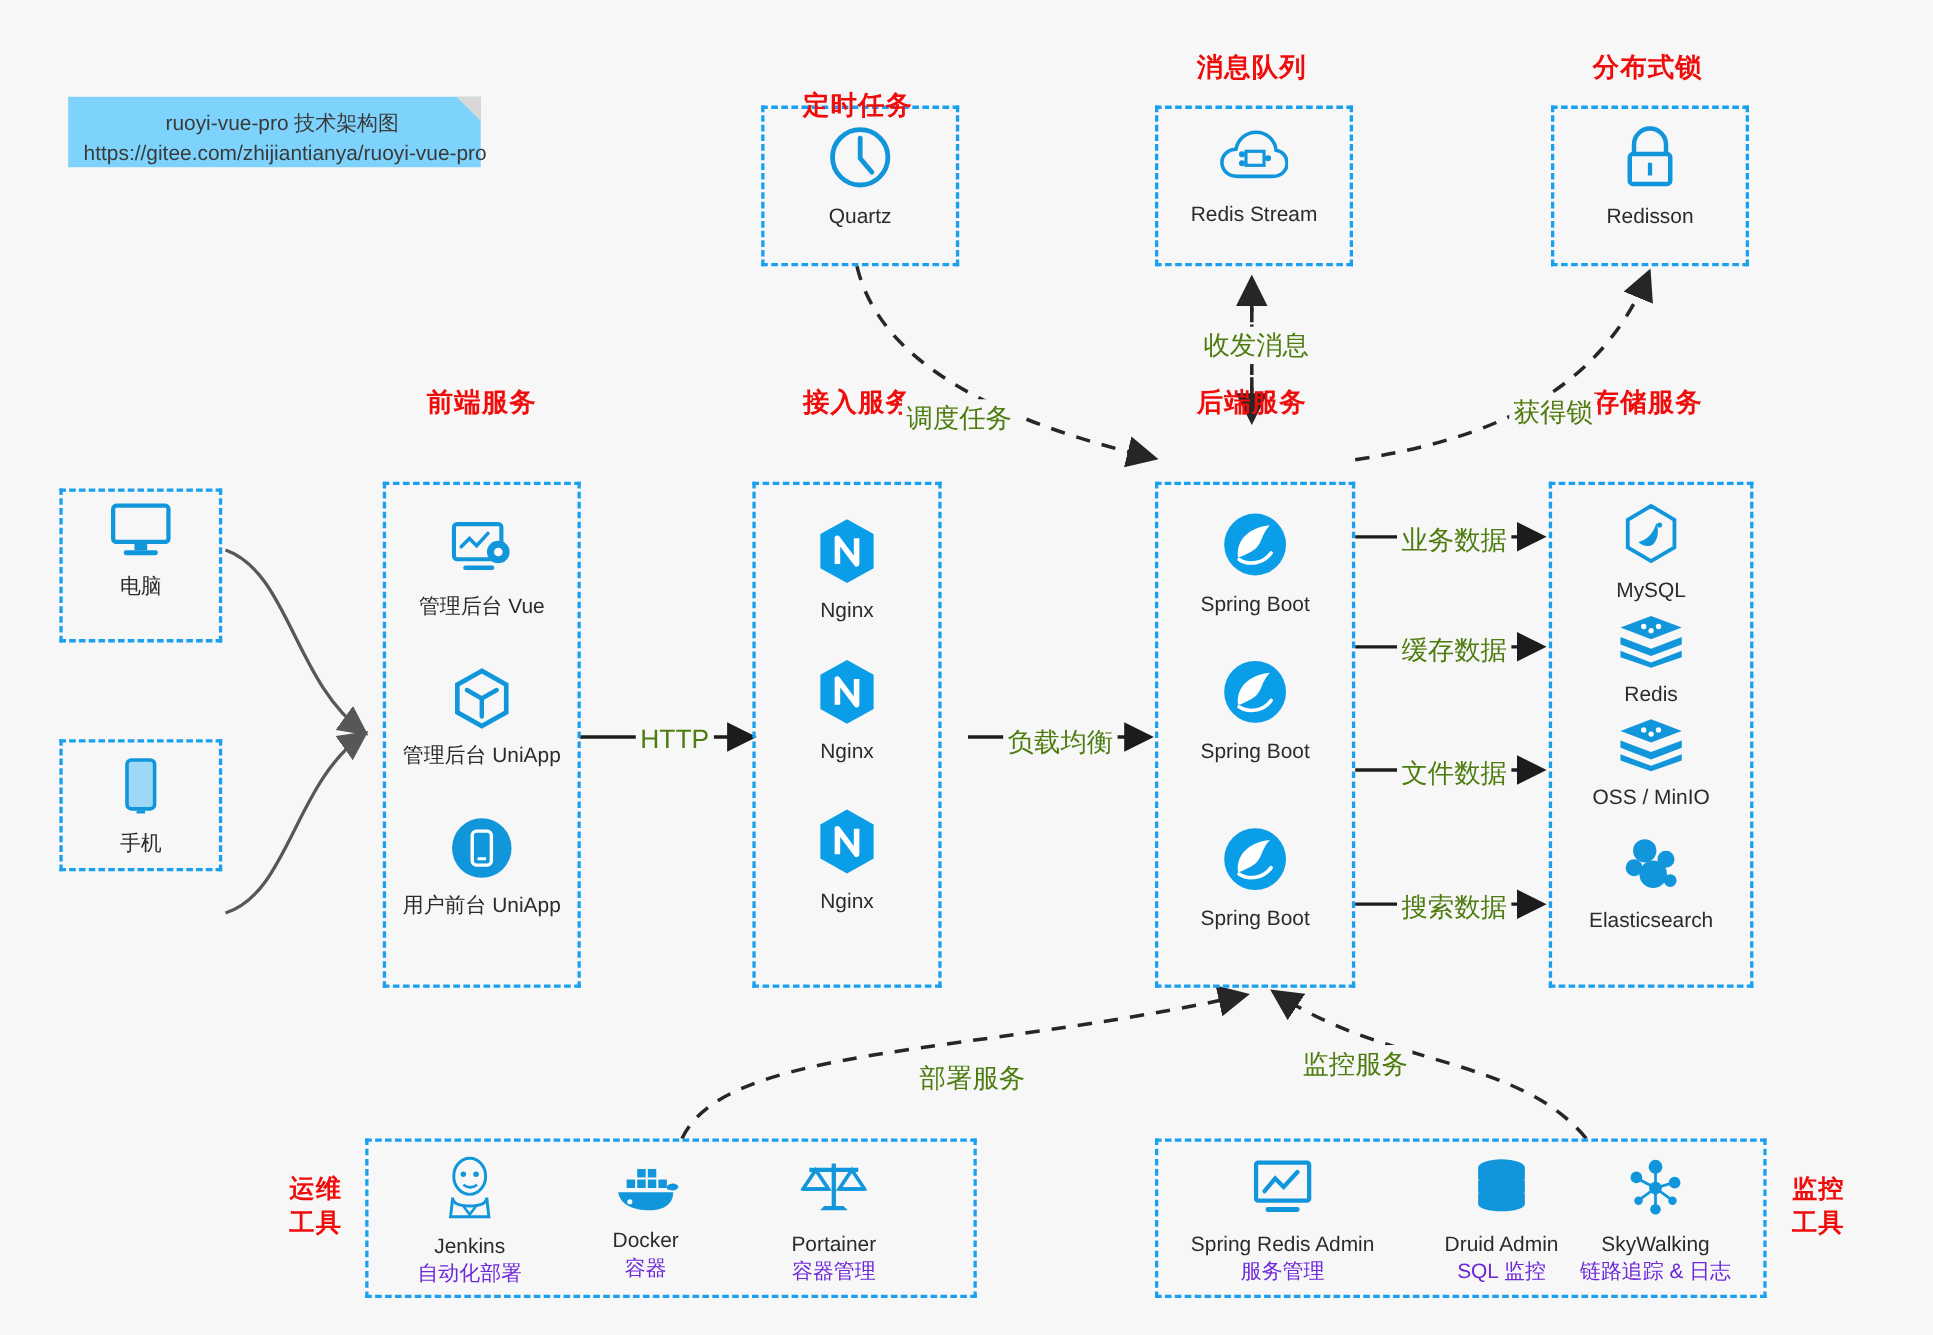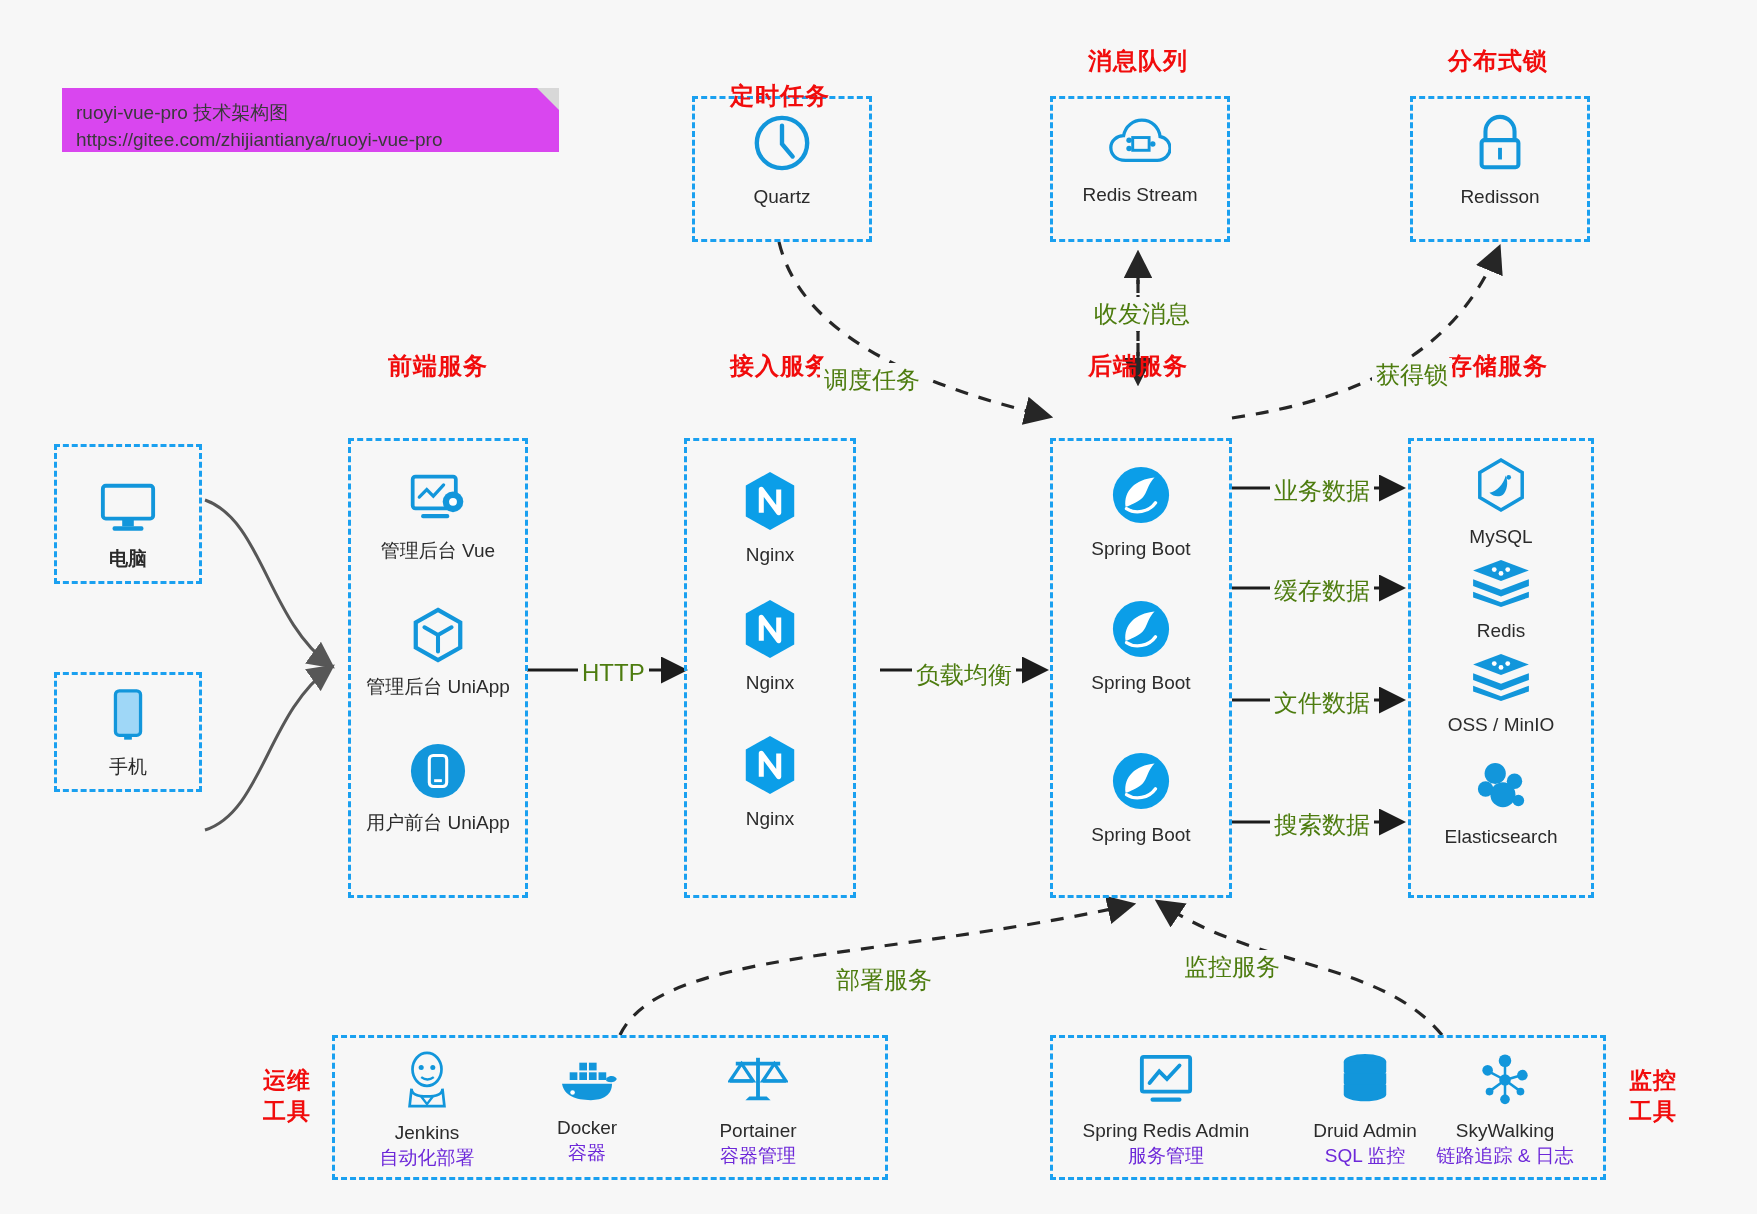--- a/index.html
+++ b/index.html
@@ -11,28 +11,29 @@
     font-family: "Liberation Sans", "DejaVu Sans", sans-serif;
     position: relative;
     overflow: hidden;
   }
   #canvas { position: absolute; inset: 0; }
 
   
   .note {
     position: absolute;
     left: 62px; top: 88px;
-    width: 497px; height: 64px;
-    background: #d946ef;
+    width: 375px; height: 64px;
+    background: #7dd3fc;
     color: #3a3a3a;
     font-size: 19px;
     line-height: 27px;
     padding: 11px 0 0 14px;
     box-sizing: border-box;
     z-index: 6;
+    text-align: center;
   }
   .note .fold {
     position: absolute; right: 0; top: 0;
     width: 0; height: 0;
     border-left: 22px solid transparent;
     border-top: 22px solid #d8d8d8;
   }
   .note-line { white-space: nowrap; }
 
   
@@ -178,21 +179,21 @@
       <svg width="60" height="62" viewBox="0 0 60 64">
         <path d="M15 29 L15 20 A15 15 0 0 1 45 20 L45 29" fill="none" stroke="#1296db" stroke-width="4.2"></path>
         <rect x="11" y="29" width="38" height="28" rx="3" fill="none" stroke="#1296db" stroke-width="4.2"></rect>
         <line x1="30" y1="37" x2="30" y2="49" stroke="#1296db" stroke-width="4"></line>
       </svg>
     </span>
     <span class="lbl">Redisson</span>
   </div>
 
   <div class="box" style="left:54px; top:444px; width:148px; height:140px;"></div>
-  <div class="node" style="left:64px; top:478px; width:128px;font-weight:bold;">
+  <div class="node" style="left:64px; top:452px; width:128px;">
     <span class="icon">
       <svg width="62" height="58" viewBox="0 0 64 60">
         <rect x="6" y="8" width="52" height="34" rx="3" fill="none" stroke="#1296db" stroke-width="4"></rect>
         <rect x="26" y="42" width="12" height="8" fill="#1296db"></rect>
         <rect x="16" y="50" width="32" height="4.5" rx="2" fill="#1296db"></rect>
       </svg>
     </span>
     <span class="lbl">电脑</span>
   </div>
 

